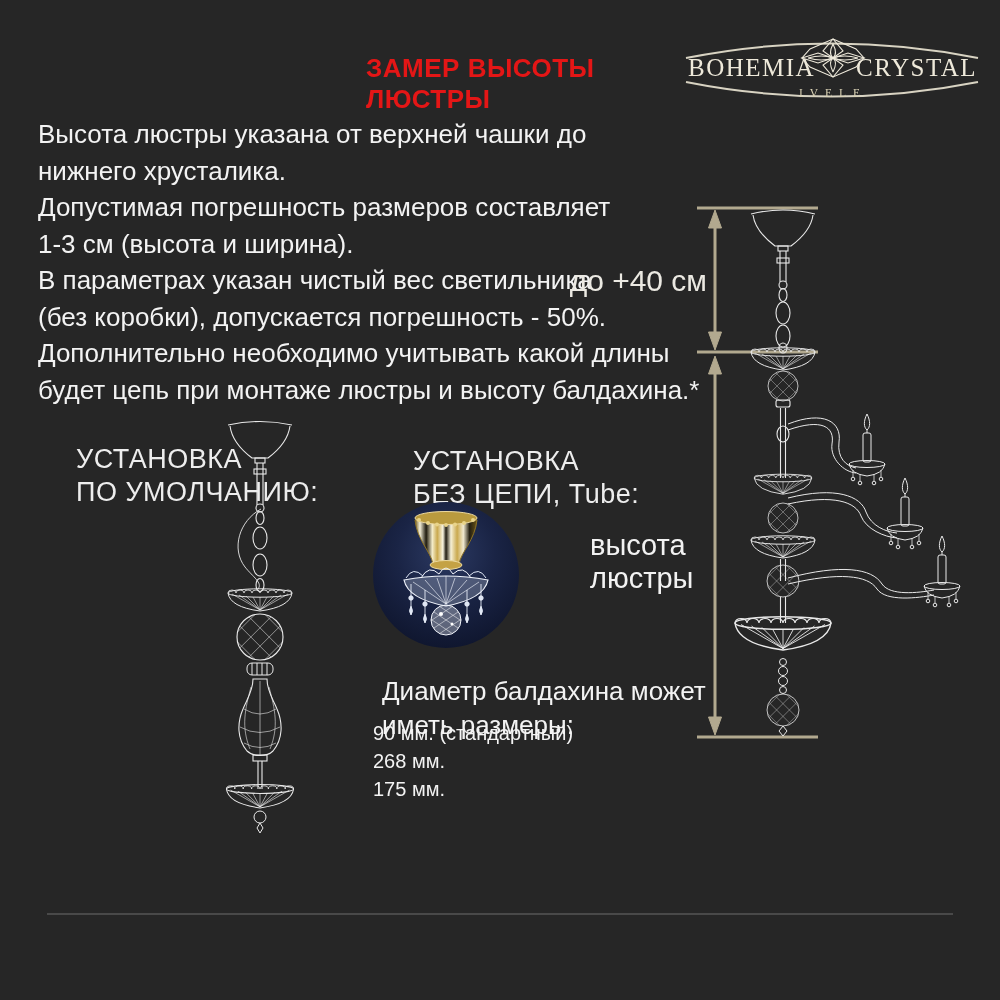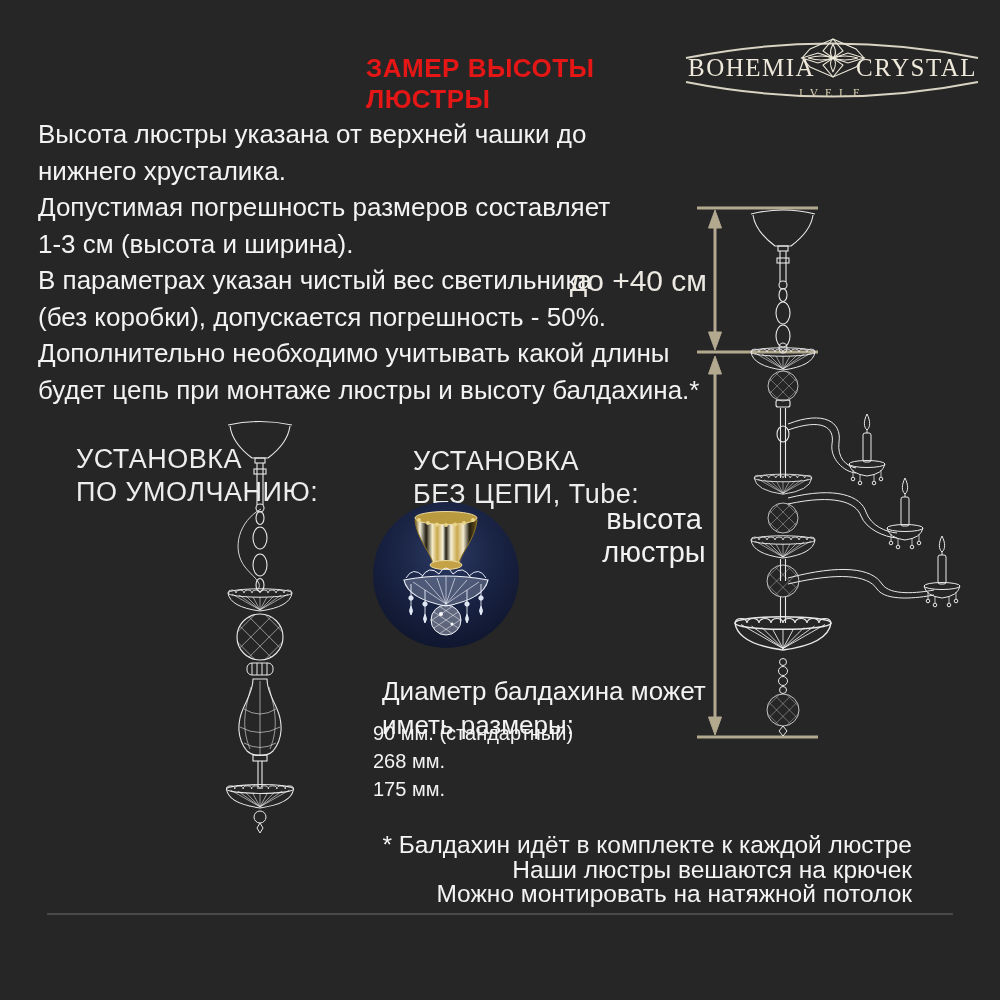--- a/index.html
+++ b/index.html
@@ -19,21 +19,21 @@
   .st-left{left:40px;top:443px;}
   .st-mid{left:377px;top:445px;}
   .dia-intro{left:382px;top:674px;font-size:26px;line-height:34px;}
   .dia-opt{left:373px;font-size:20px;}
   .opt0{top:722px;} .opt1{top:750px;} .opt2{top:778px;}
   .chain-label{
     left:552px;top:264px;width:155px;text-align:right;
     font-size:30px;color:#ebe9e2;
   }
   .height-label{
-    left:590px;top:503px;width:128px;text-align:center;
+    left:590px;top:529px;width:128px;text-align:left;
     font-size:29px;line-height:33px;color:#f2f2f2;
   }
   .footnotes{right:88px;top:833px;text-align:right;font-size:24.5px;line-height:24.5px;color:#f4f4f4;}
   .footnotes div{margin-bottom:0;}
   .divider{left:47px;top:913px;width:906px;height:2px;background:#505050;opacity:.85;}
   svg text{font-family:"Liberation Serif",serif;}
 </style>
 </head>
 <body>
 
@@ -350,21 +350,16 @@
     <path d="M107,530 L103,535 L107,540 L111,535 Z" fill="none" stroke="#e9e9e9"></path>
     <use href="#Rcandle" transform="translate(191,272)"></use>
     <use href="#Rcandle" transform="translate(229,336)"></use>
     <use href="#Rcandle" transform="translate(266,394)"></use>
   </svg>
 
   <div class="abs chain-label">до +40 см</div>
   <div class="abs height-label pre">высота
 люстры</div>
 
-  <div class="abs footnotes">
-    <div>* Балдахин идёт в комплекте к каждой люстре</div>
-    <div>Наши люстры вешаются на крючек</div>
-    <div>Можно монтировать на натяжной потолок</div>
-  </div>
 
   <div class="abs divider"></div>
 
 </div>
 
 </body></html>

